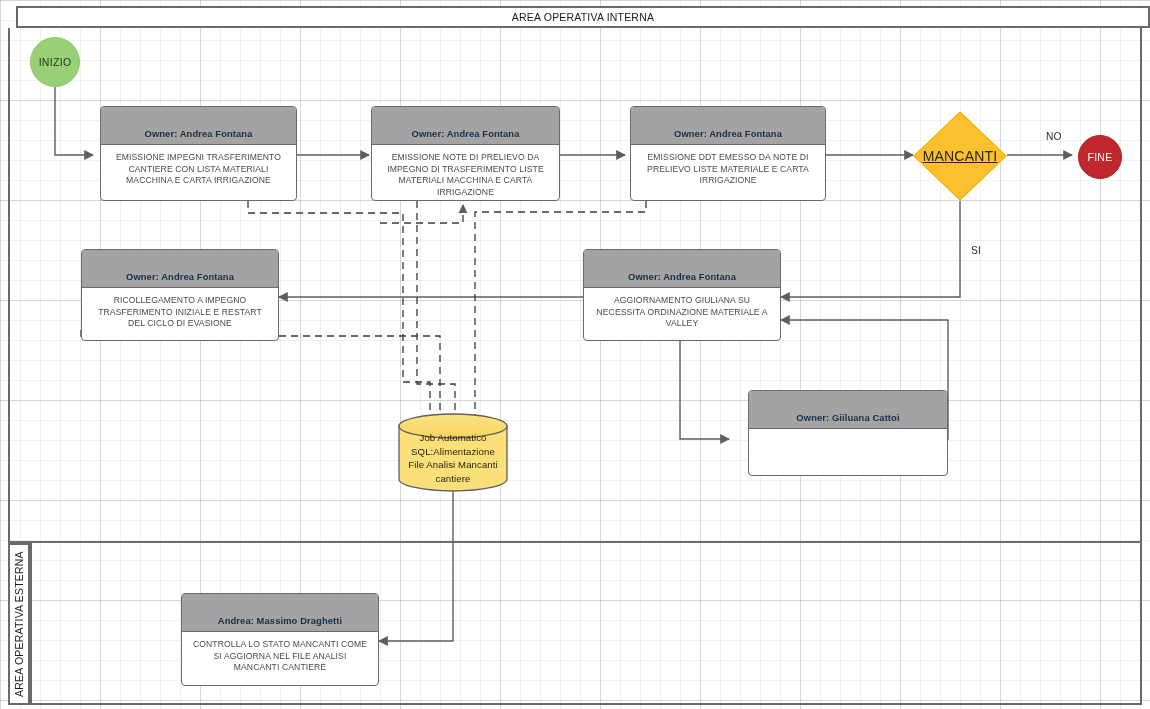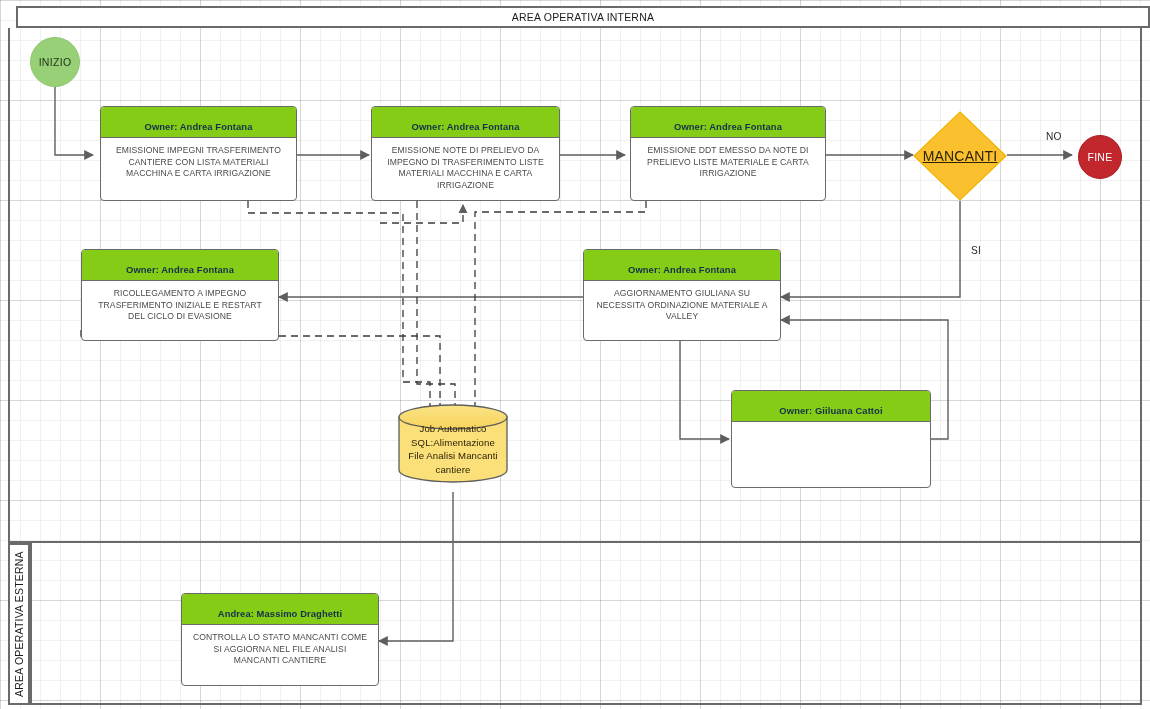--- a/index.html
+++ b/index.html
@@ -59,26 +59,26 @@
   .task{
     position:absolute;
     box-sizing:border-box;
     background:#ffffff;
     border:1.6px solid #6a6a6a;
     border-radius:4px;
     overflow:hidden;
     box-shadow:0 0 0 0 rgba(0,0,0,0);
   }
   .task .owner{
-    background:#84cc16;
+    background:#a3a3a3;
     color:#15314a;
     font-size:9.4px;
     font-weight:bold;
     text-align:center;
-    padding:14px 2px 5px;
+    padding:21px 2px 5px;
     border-bottom:1.4px solid #6a6a6a;
     letter-spacing:0.1px;
     white-space:nowrap;
   }
   .task .body{
     padding:7px 8px 4px;
     font-size:8.6px;
     line-height:11.6px;
     color:#4a4a4a;
     text-align:center;
@@ -237,25 +237,25 @@
   <div class="task" style="left:81px;top:249px;width:198px;height:92px;">
     <div class="owner">Owner: Andrea Fontana</div>
     <div class="body">RICOLLEGAMENTO A IMPEGNO TRASFERIMENTO INIZIALE E RESTART DEL CICLO DI EVASIONE</div>
   </div>
 
   <div class="task" style="left:583px;top:249px;width:198px;height:92px;">
     <div class="owner">Owner: Andrea Fontana</div>
     <div class="body">AGGIORNAMENTO GIULIANA SU NECESSITA ORDINAZIONE MATERIALE A VALLEY</div>
   </div>
 
-  <div class="task" style="left:731px;top:390px;width:200px;height:98px;">
+  <div class="task" style="left:748px;top:390px;width:200px;height:86px;">
     <div class="owner">Owner: Giiluana Cattoi</div>
   </div>
 
-  <div class="cylinder" style="left:398px;top:404px;width:110px;height:79px;">
+  <div class="cylinder" style="left:398px;top:413px;width:110px;height:79px;">
     <svg width="110" height="79" viewBox="0 0 110 79" xmlns="http://www.w3.org/2000/svg">
       <path d="M 1 13 L 1 66 A 54 12 0 0 0 109 66 L 109 13 Z" fill="#fbe07a" stroke="#5e5e5e" stroke-width="1.3"></path>
       <ellipse cx="55" cy="13" rx="54" ry="12" fill="url(#cylTop)" stroke="#5e5e5e" stroke-width="1.3"></ellipse>
     </svg>
     <div class="cyl-text">Job Automatico SQL:Alimentazione File Analisi Mancanti cantiere</div>
   </div>
 
   <div class="task" style="left:181px;top:593px;width:198px;height:93px;">
     <div class="owner">Andrea: Massimo Draghetti</div>
     <div class="body">CONTROLLA LO STATO MANCANTI COME SI AGGIORNA NEL FILE ANALISI MANCANTI CANTIERE</div>

